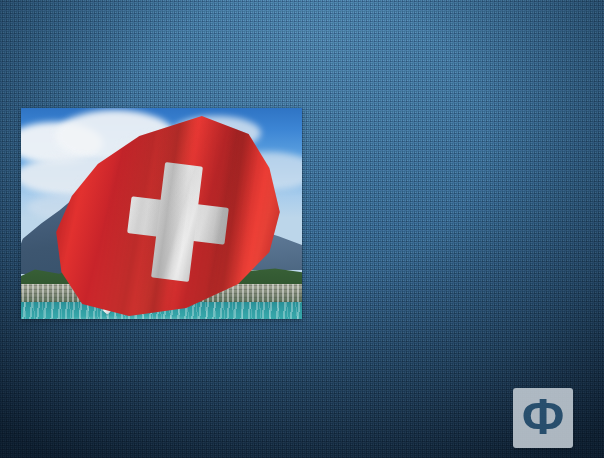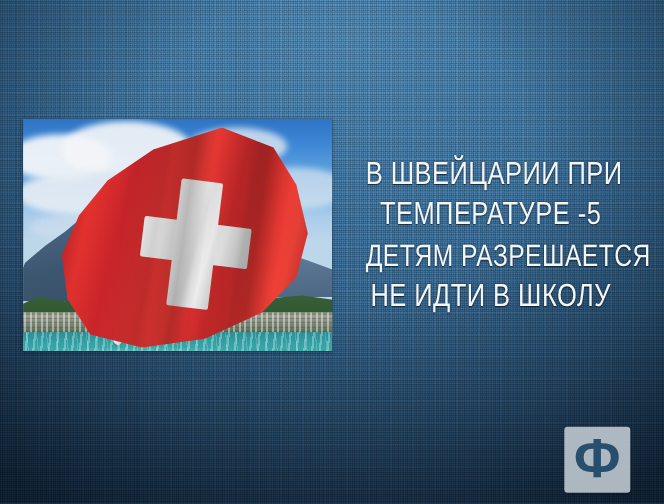--- a/index.html
+++ b/index.html
@@ -308,24 +308,18 @@
     <div class="flag">
       <div class="flag-red"></div>
       <div class="cross-h"></div>
       <div class="cross-v"></div>
       <div class="flag-shade"></div>
       <div class="flag-fold"></div>
     </div>
 
   </div>
 
-  <div class="caption">
-    <div class="cap-line">В ШВЕЙЦАРИИ ПРИ</div>
-    <div class="cap-line">ТЕМПЕРАТУРЕ -5</div>
-    <div class="cap-line wide">ДЕТЯМ РАЗРЕШАЕТСЯ</div>
-    <div class="cap-line">НЕ ИДТИ В ШКОЛУ</div>
-  </div>
 
   <div class="logo">
     <div class="logo-glyph">Ф</div>
   </div>
 
 </div>
 
 </body></html>

